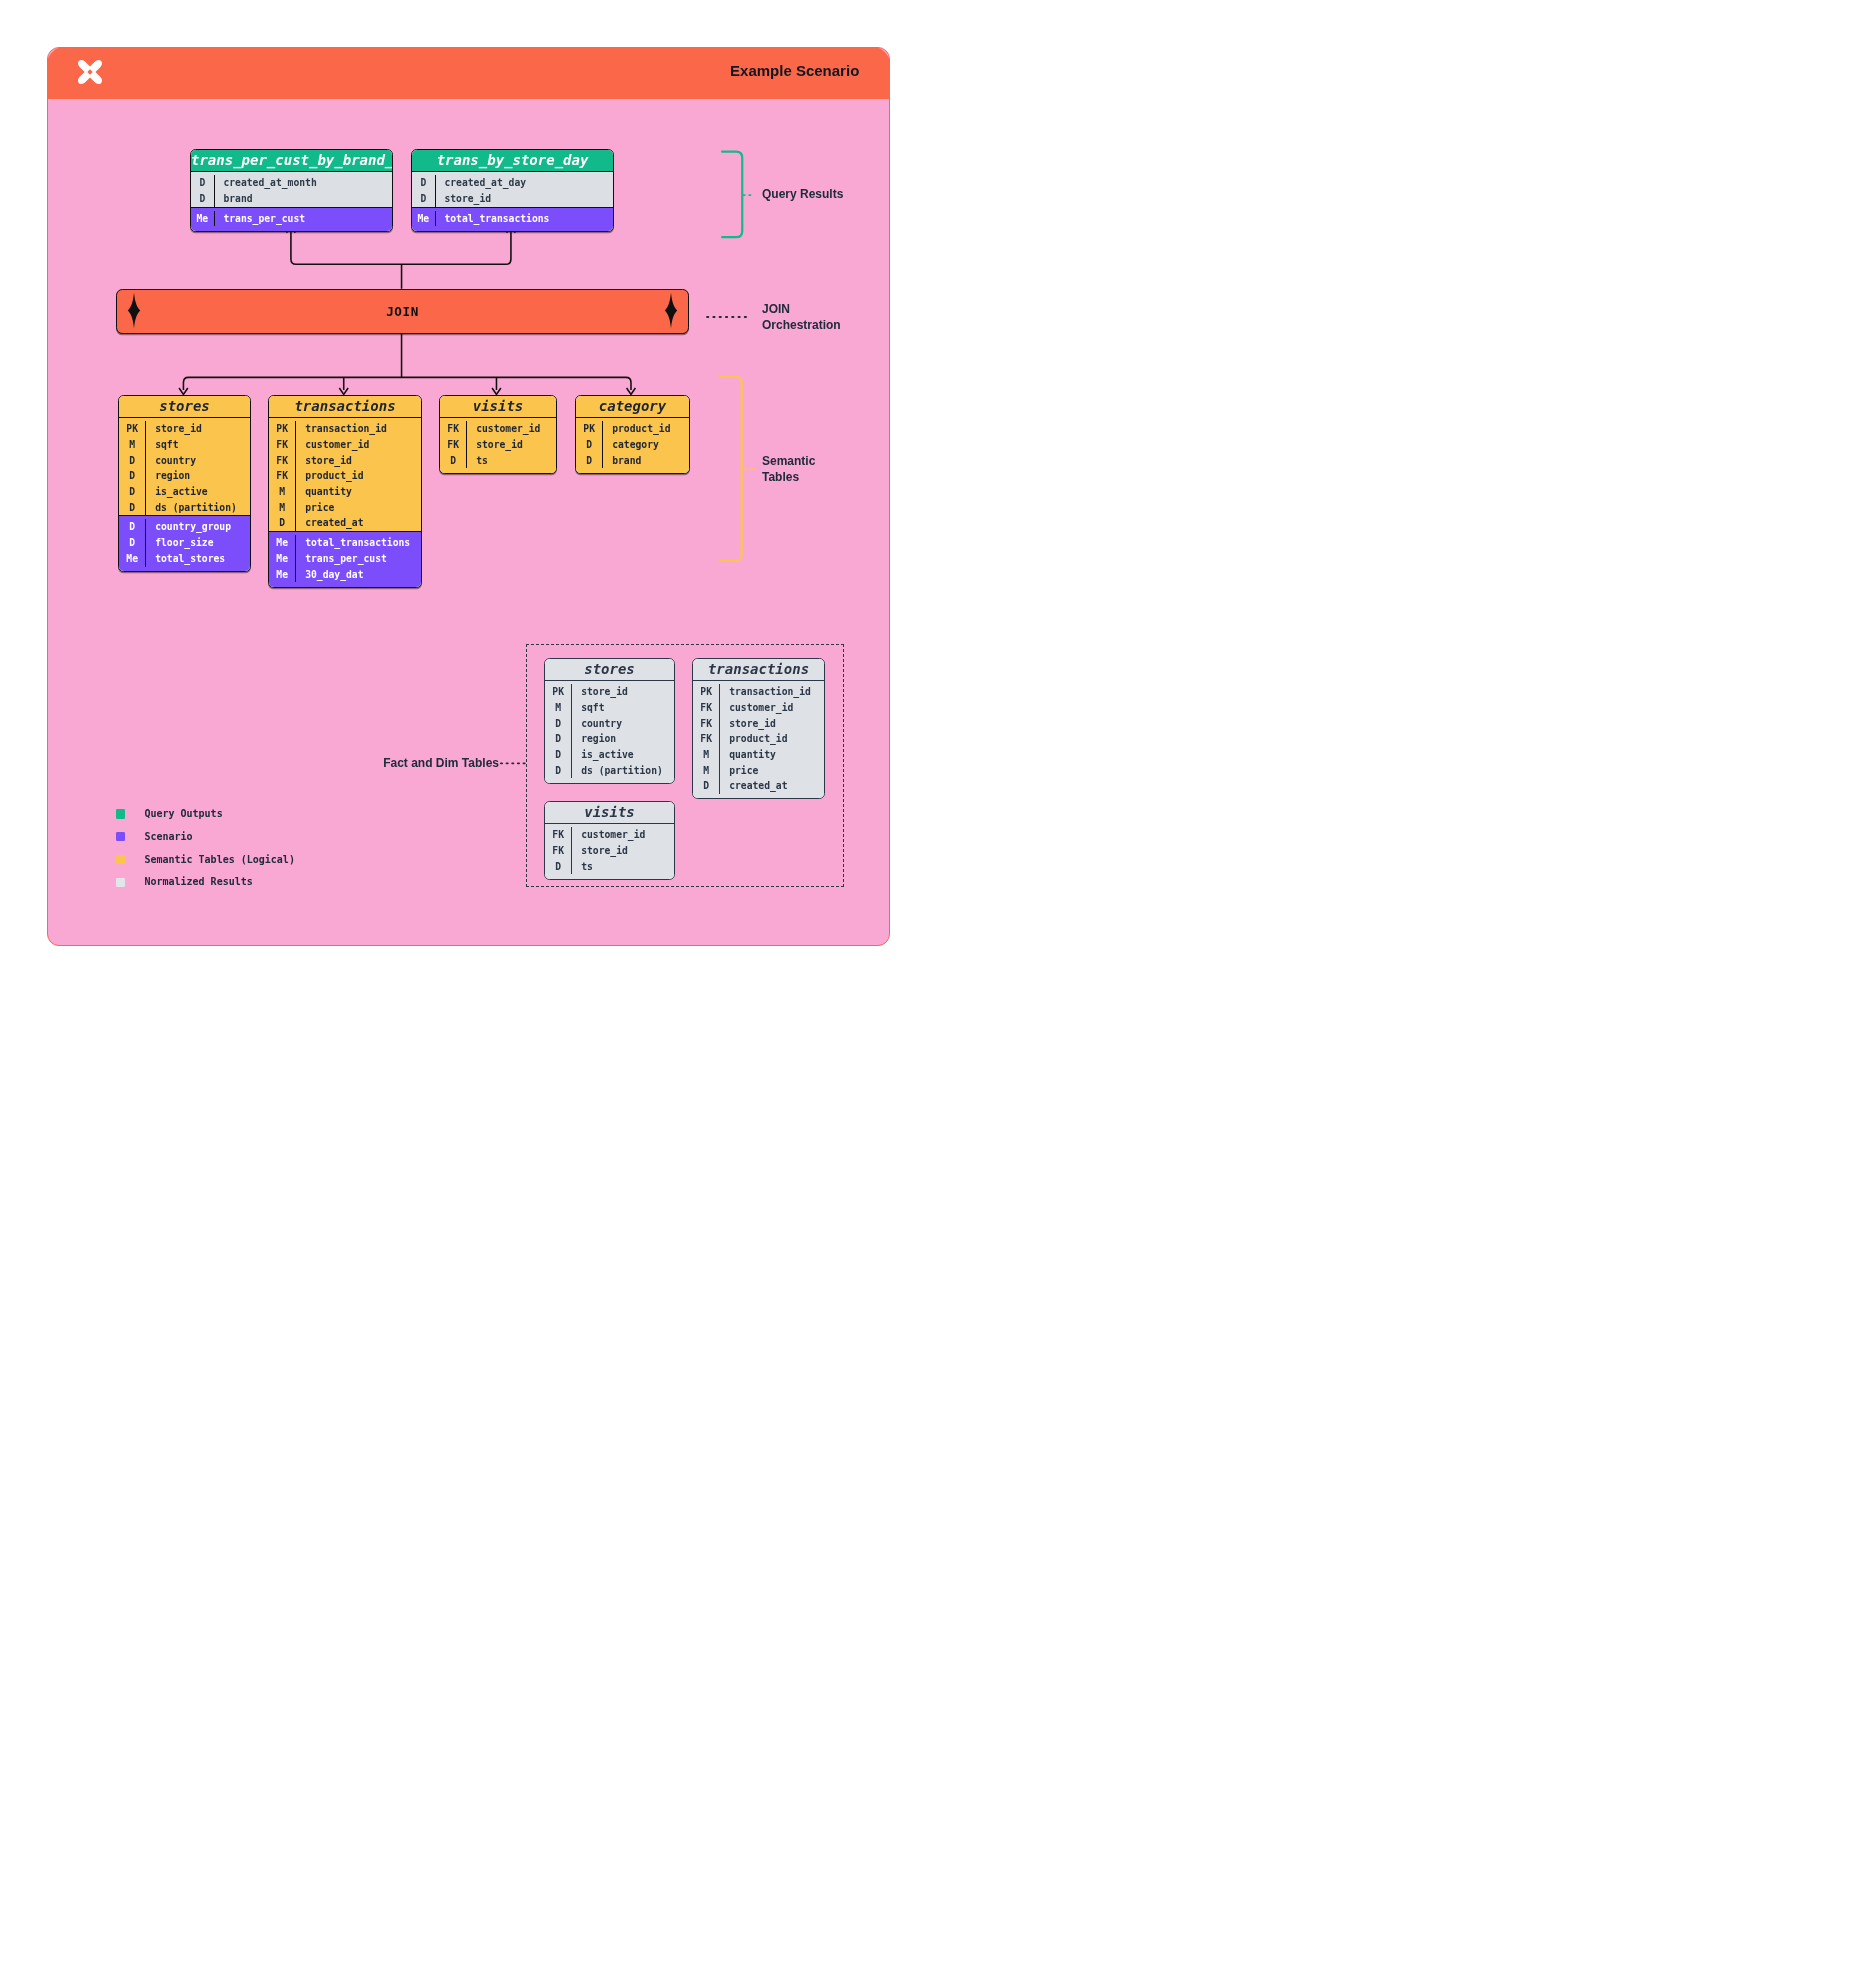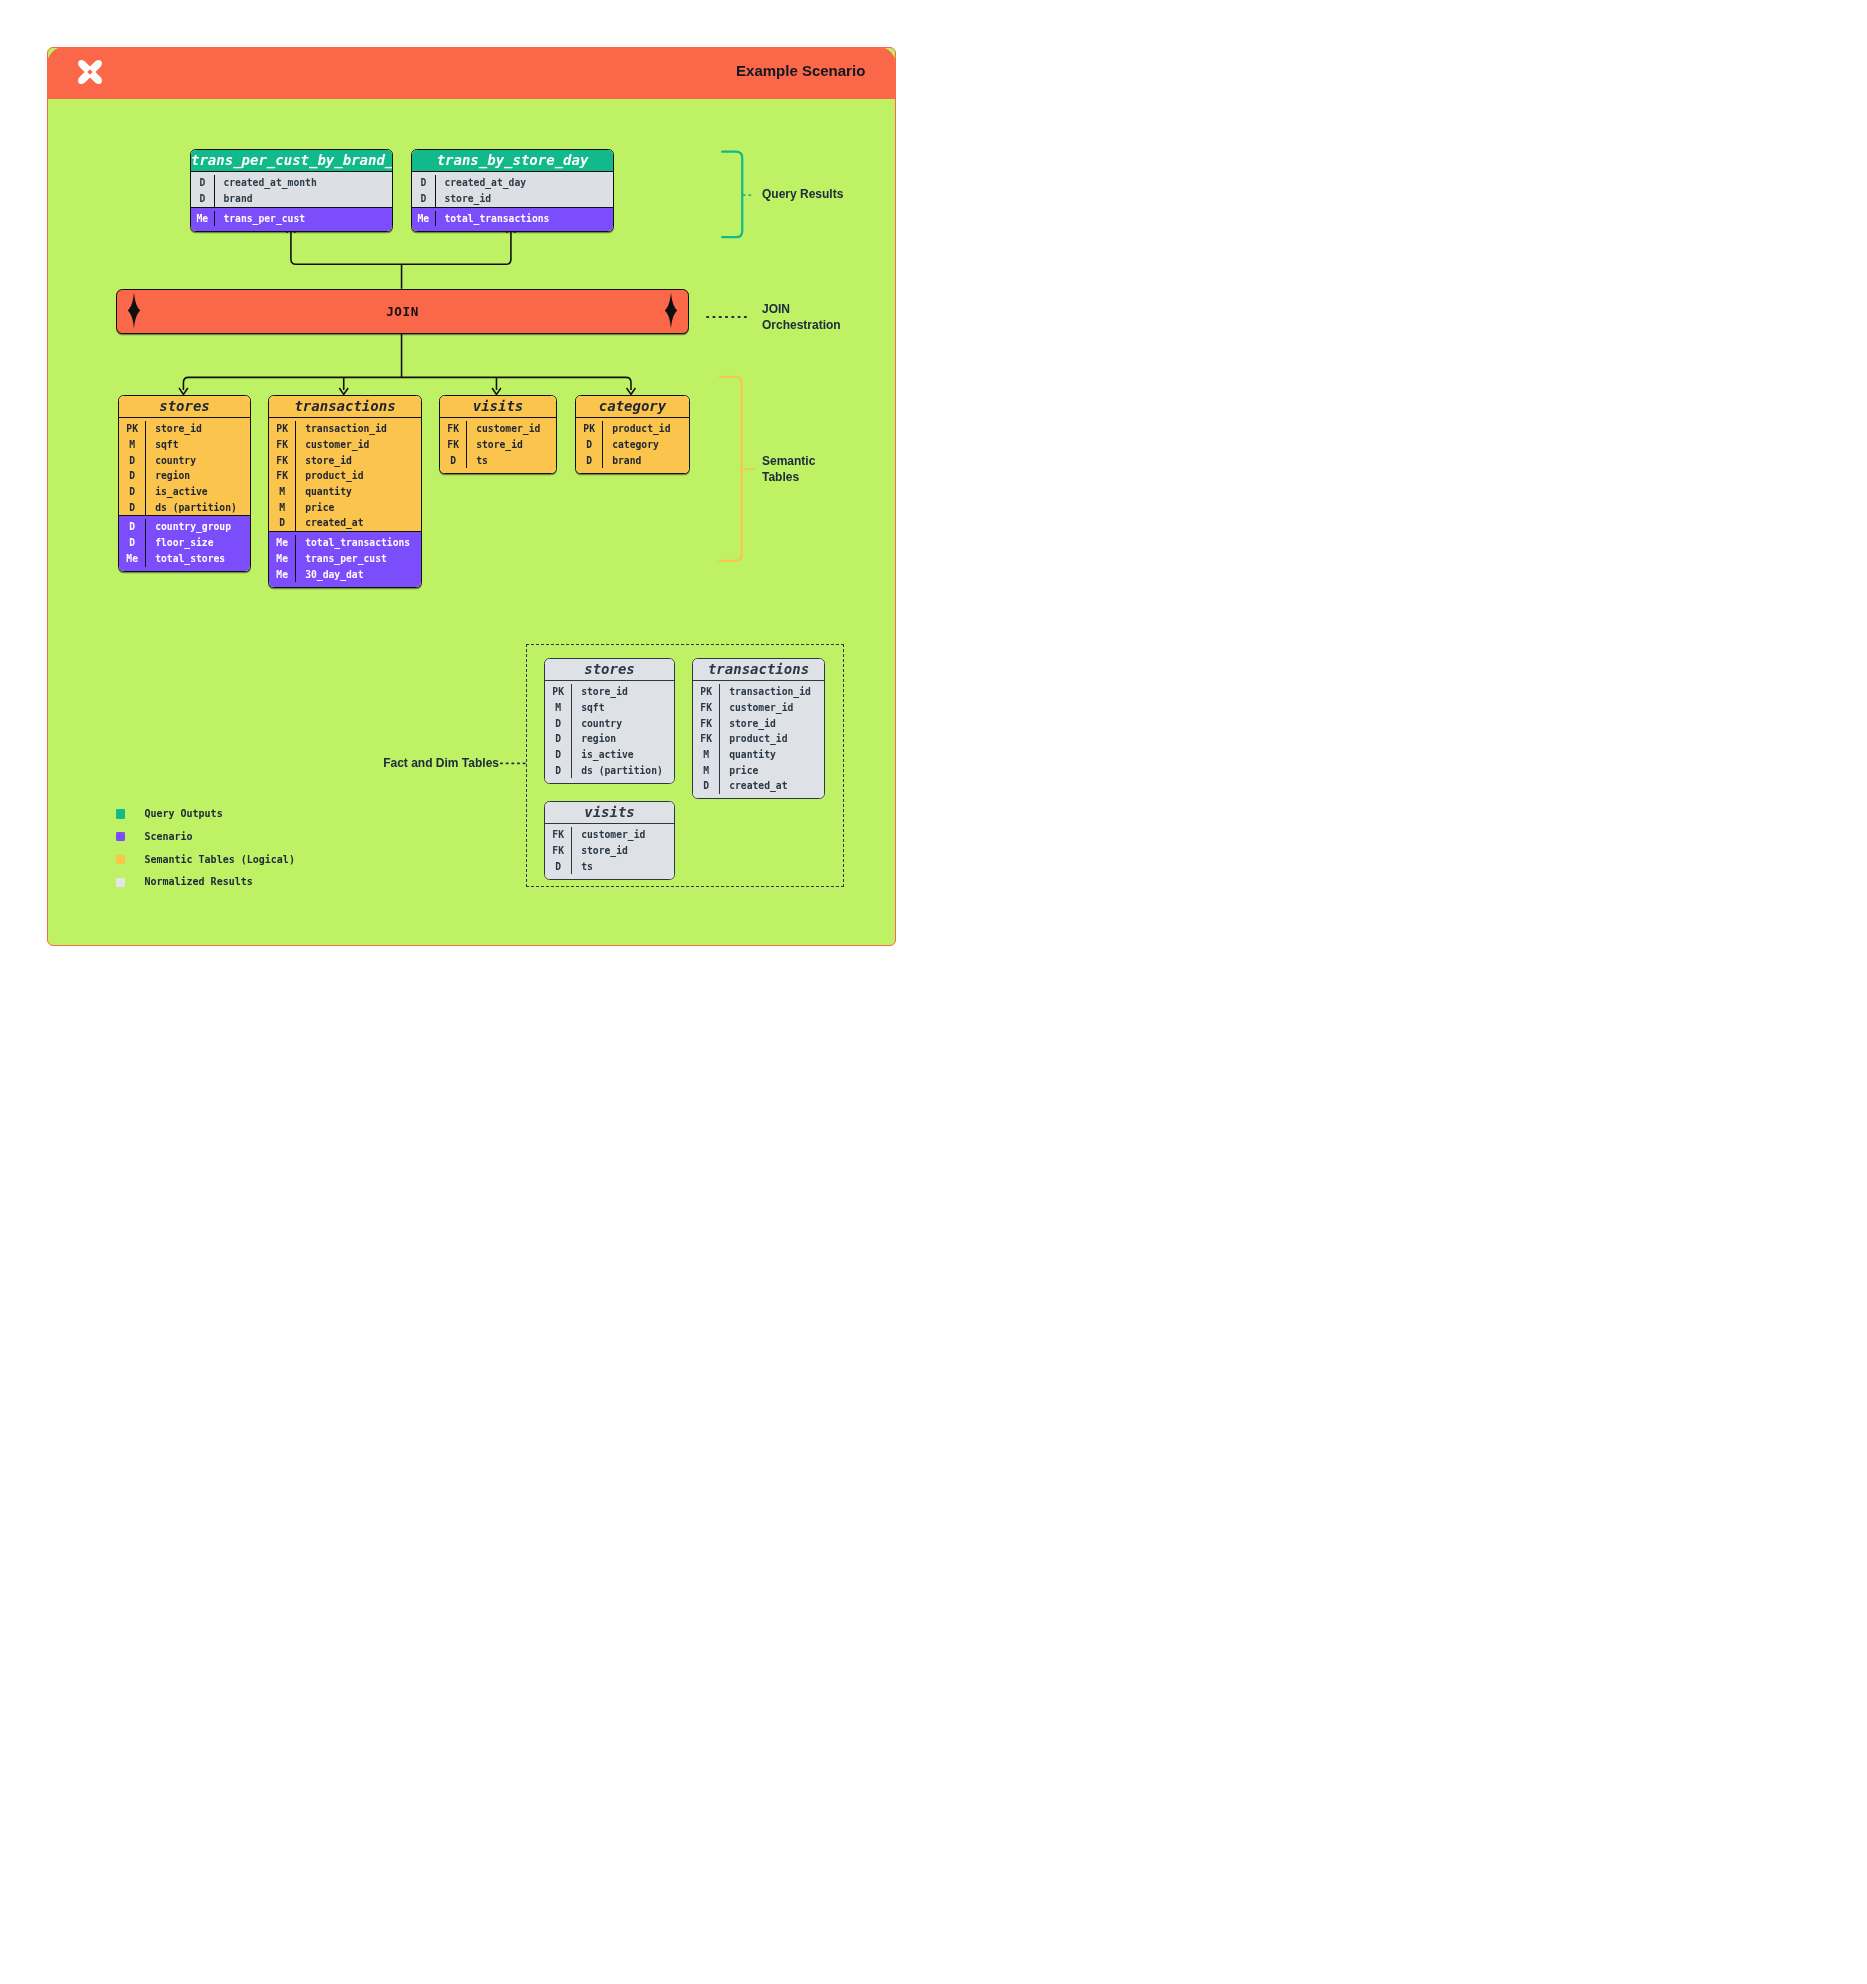--- a/index.html
+++ b/index.html
@@ -4,21 +4,21 @@
 <style>
   :root{
     --orange:#FA6749; --green:#12B98B; --purple:#7C4DFA; --yellow:#FBC54D;
     --rowgray:#DCE0E5; --normgray:#DEE2E7; --navy:#202B3C; --line:#101010; --normline:#2B3646;
   }
   html,body{margin:0;padding:0;background:#ffffff;}
   #page{position:relative;width:934px;height:992px;background:#ffffff;
         font-family:"Liberation Sans",sans-serif;}
   
   .card{position:absolute;left:47px;top:47px;width:841px;height:897px;
-        border:1.3px solid var(--orange);border-radius:6px;background:#bef264;padding-left:6px;}
+        border:1.3px solid var(--orange);border-radius:12px;background:#f9a8d4;}
   .band{position:absolute;left:-1.3px;top:-1.3px;right:-1.3px;height:52px;background:var(--orange);
         border-radius:17.6px 17.6px 0 0;}
   .band-title{position:absolute;right:31px;top:15px;font-size:15px;font-weight:700;color:#101820;}
   .logo{position:absolute;left:28px;top:10.7px;width:30px;height:30px;}
   
   .tbl{position:absolute;border:1.9px solid var(--line);border-radius:5.7px;overflow:hidden;
        background:#fff;font-family:"DejaVu Sans Mono","Liberation Mono",monospace;
        box-shadow:0 1.3px 0 rgba(16,16,16,0.45);}
   .tbl-title{height:21px;line-height:21px;text-align:center;font-weight:700;font-size:14px;
              border-bottom:1.9px solid var(--line);font-style:italic;}

